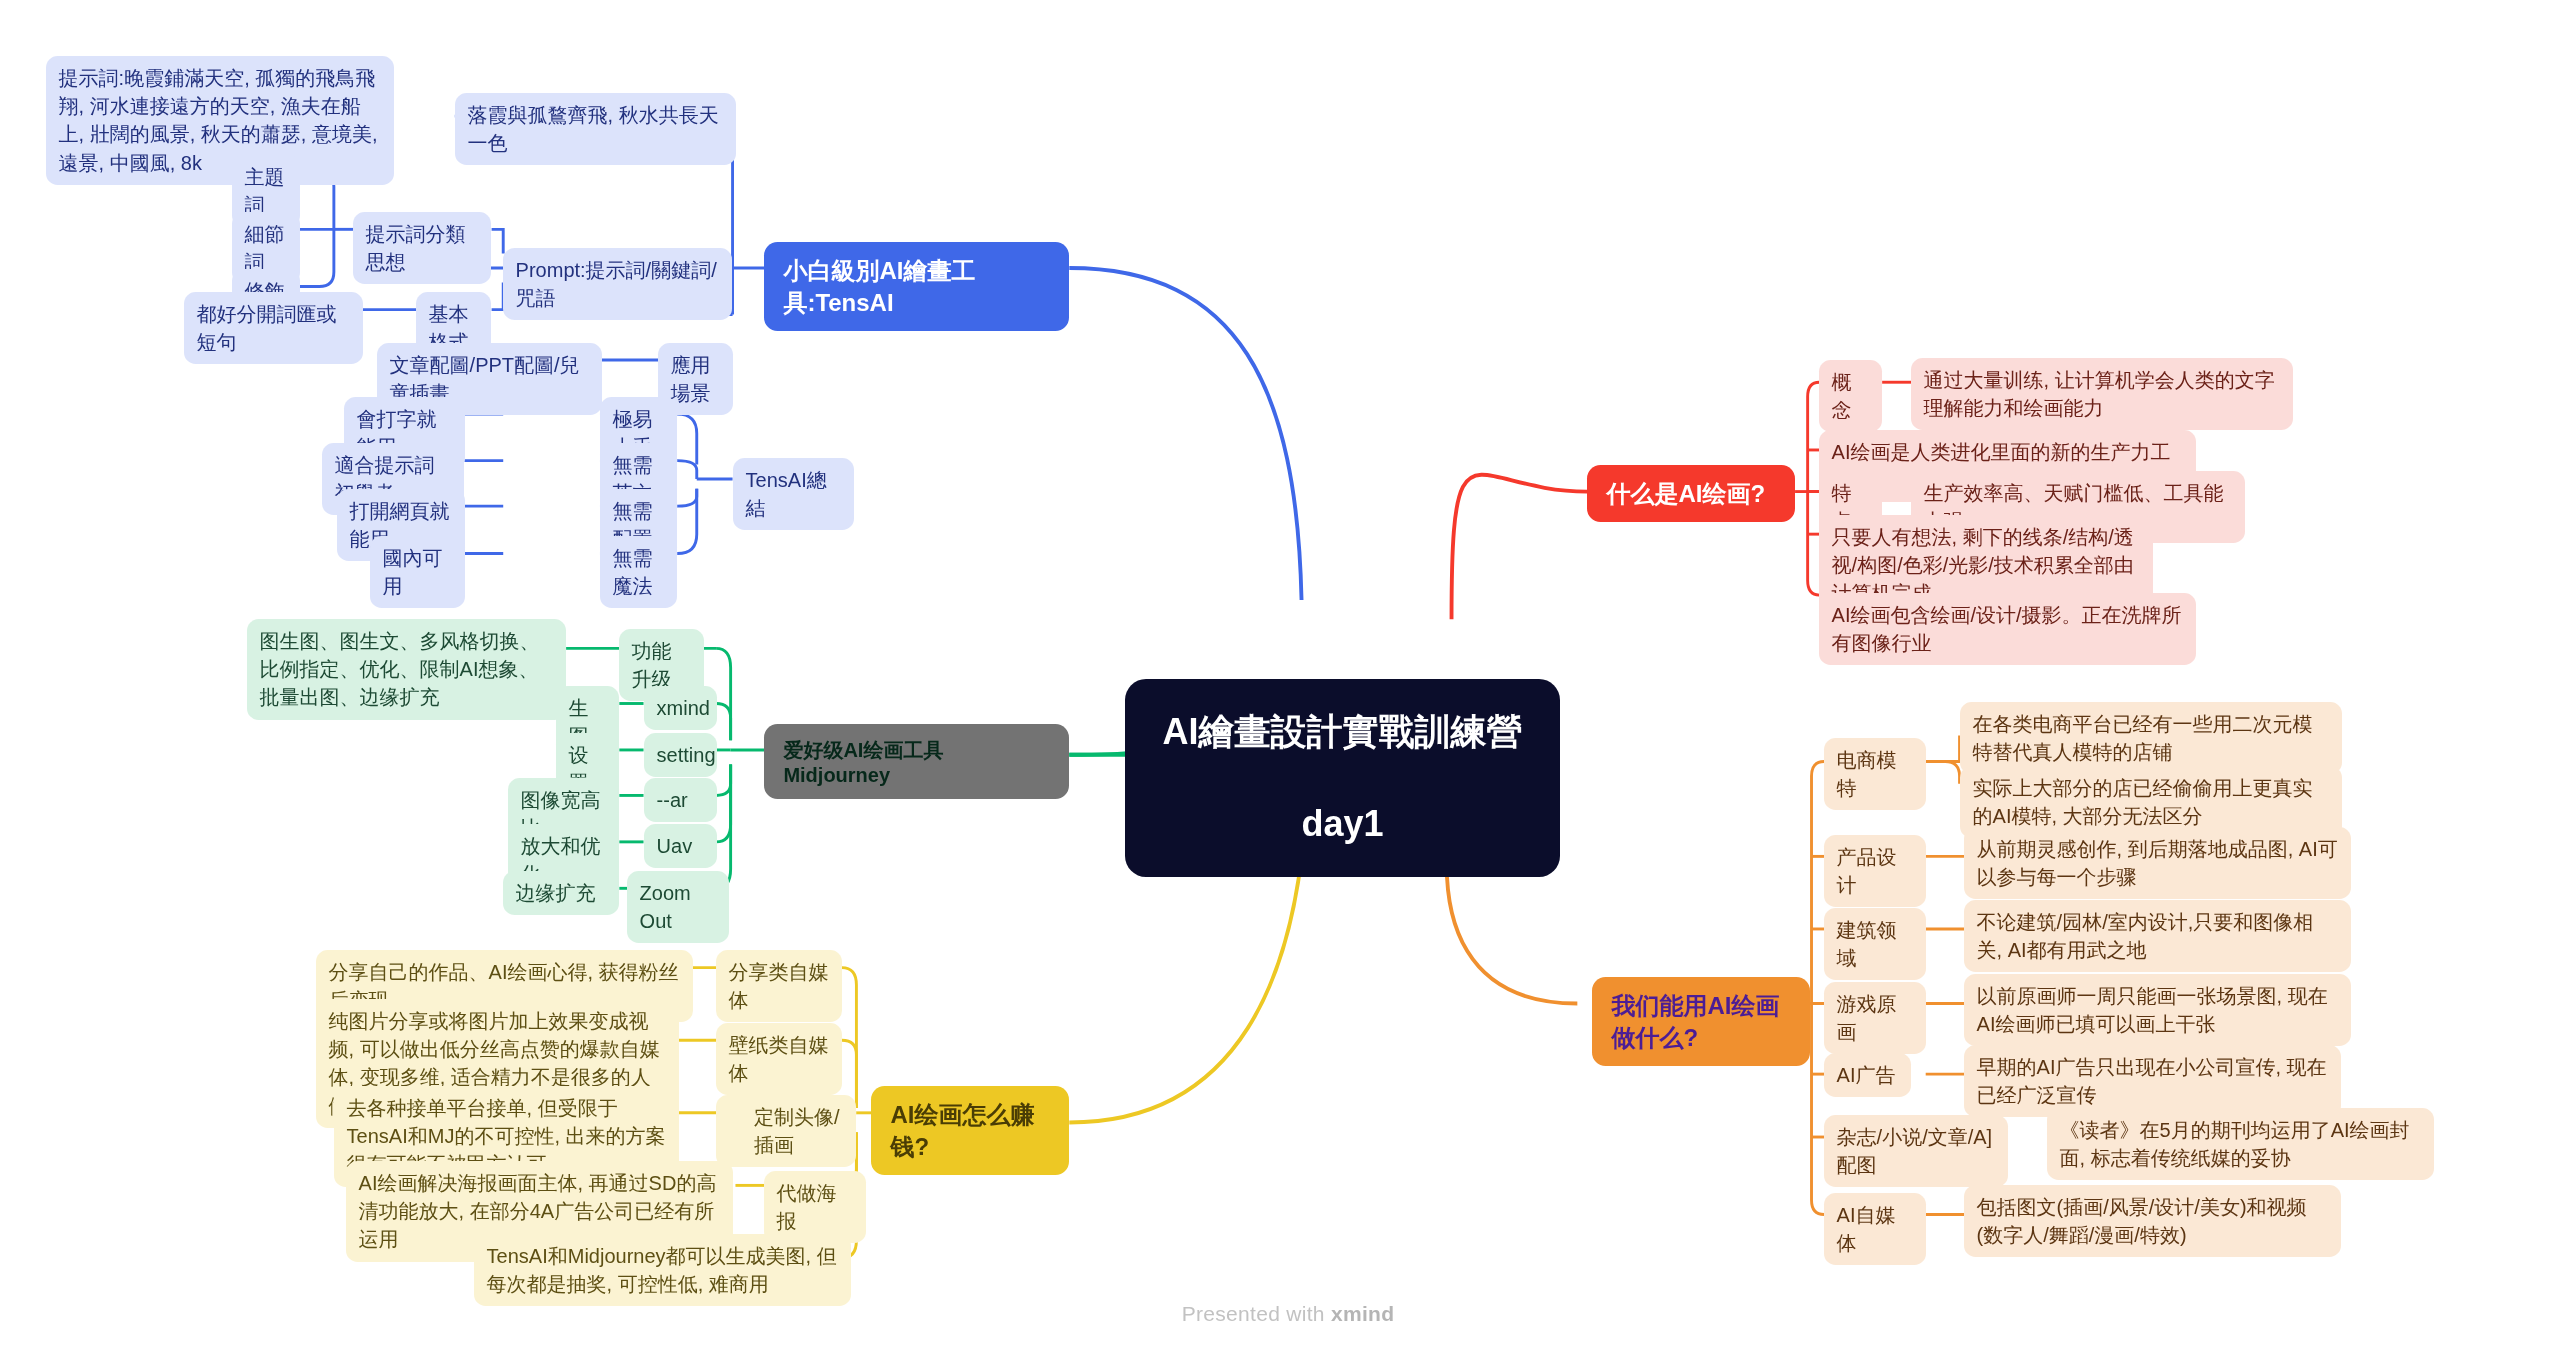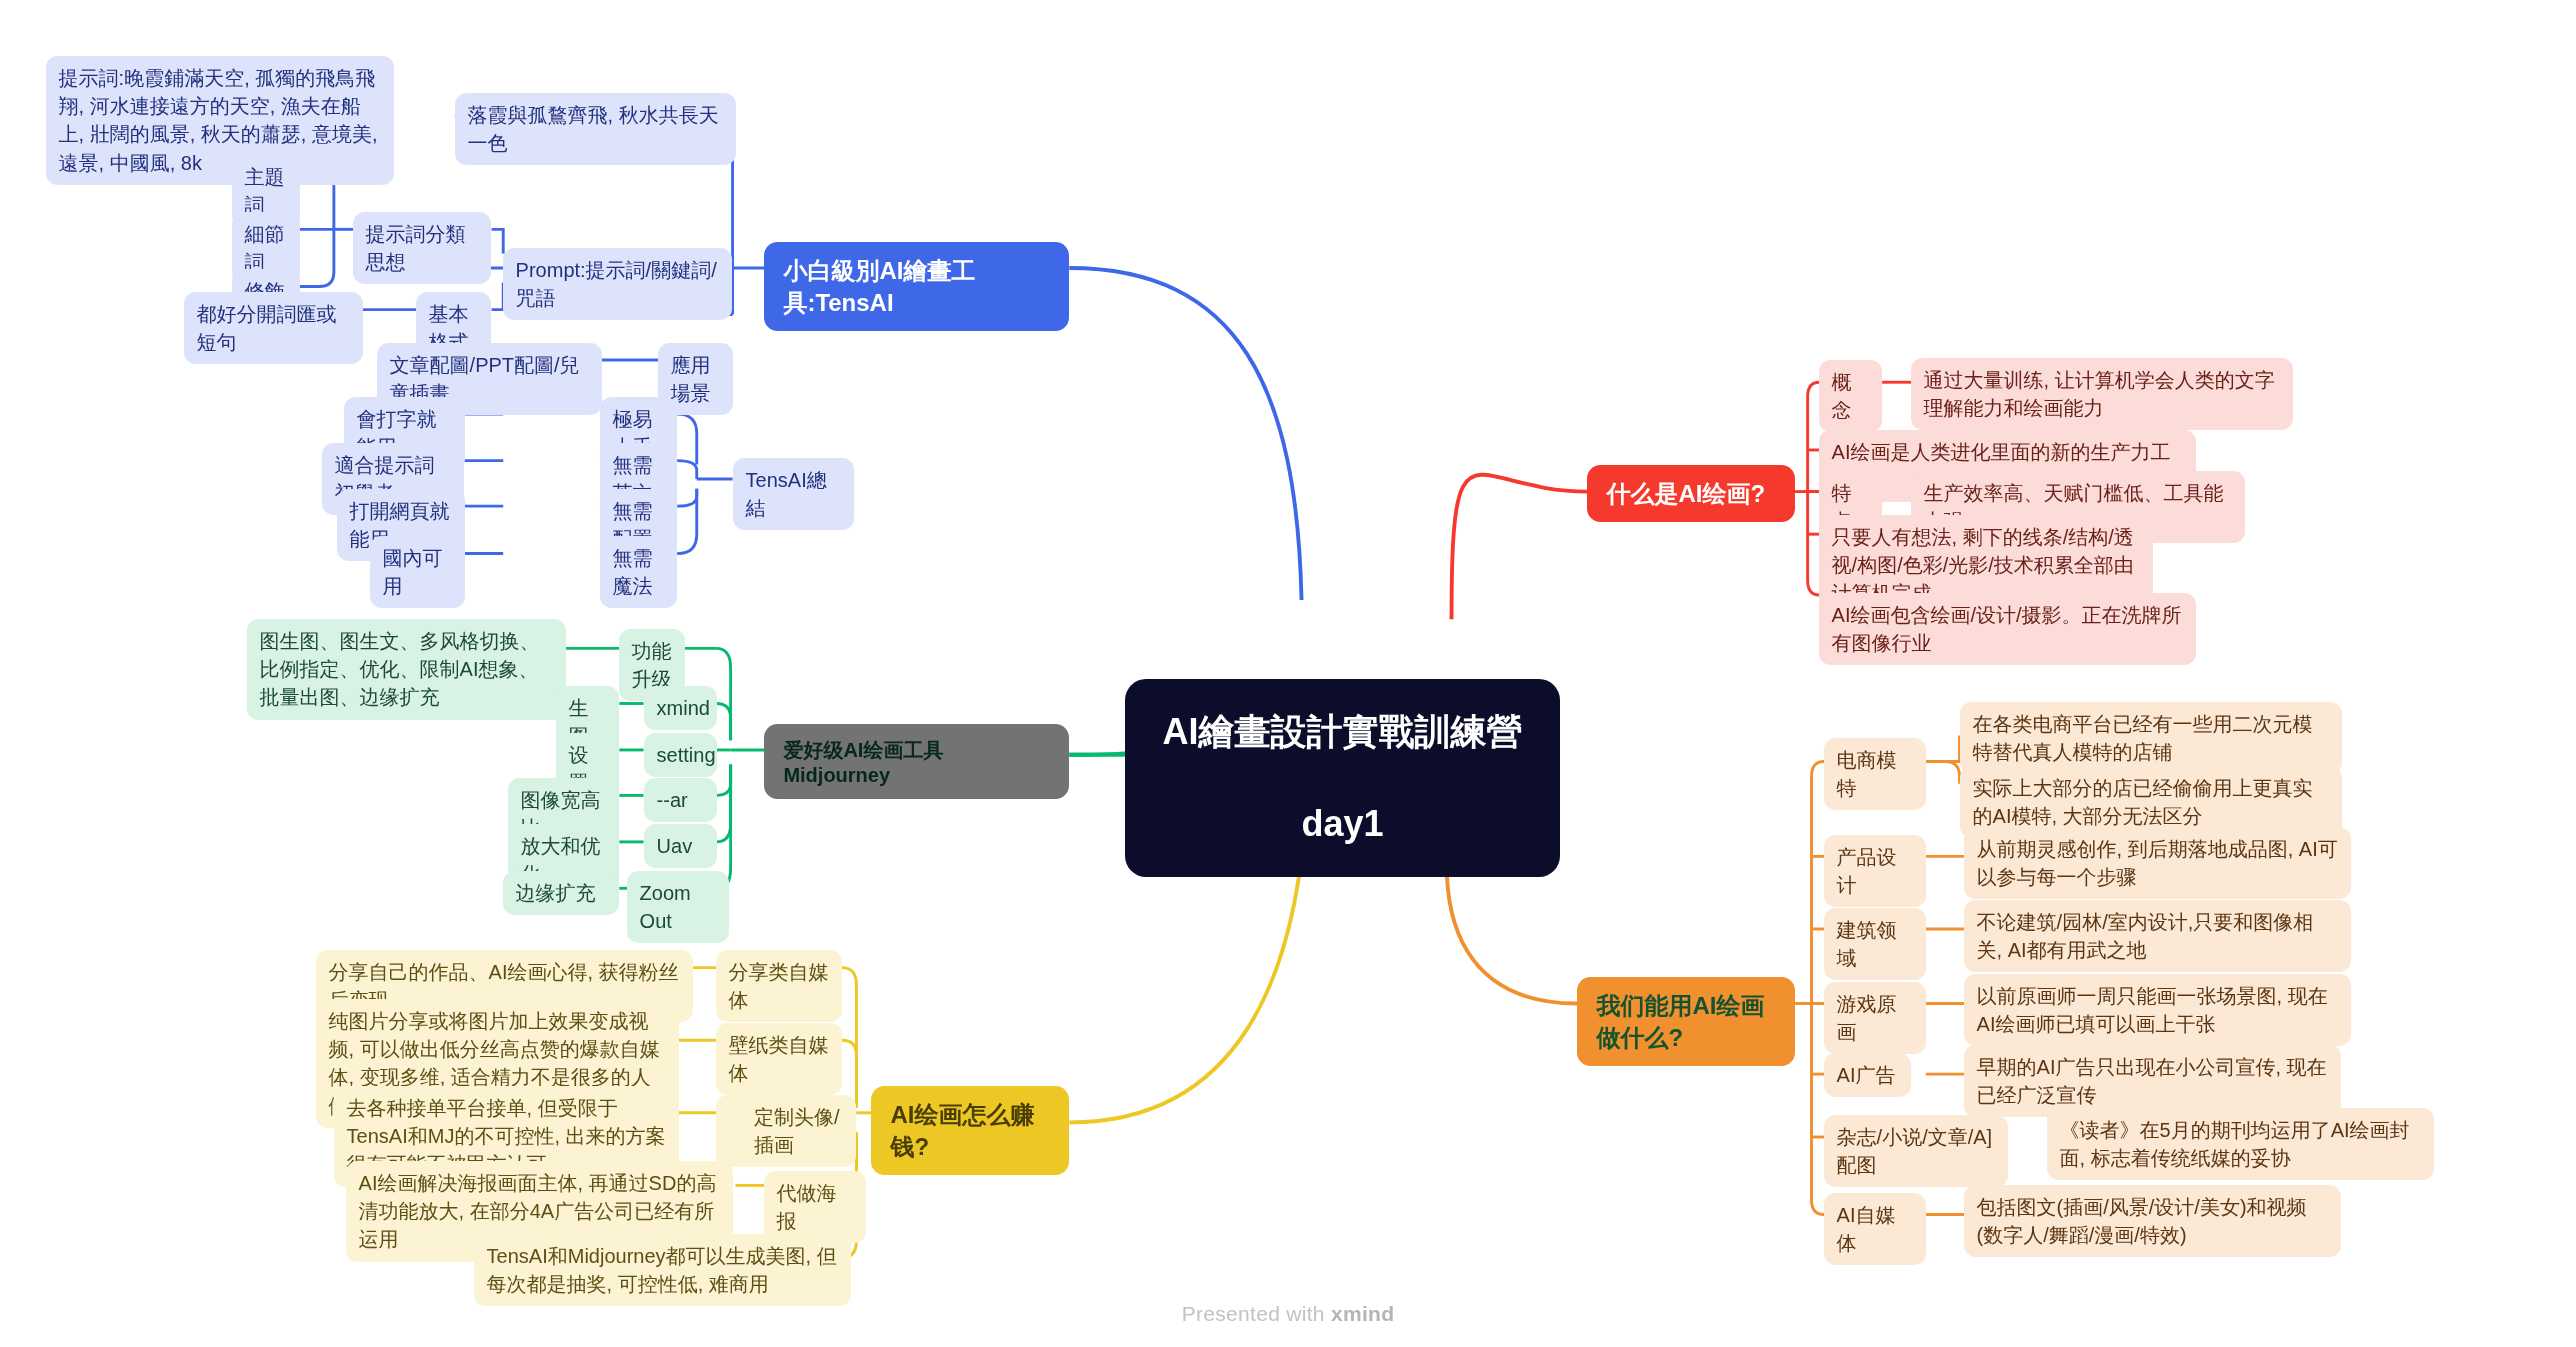--- a/index.html
+++ b/index.html
@@ -28,22 +28,22 @@
   .y-main{background:#edc824;color:#4a3d05;font-weight:700;font-size:24px;
           padding:12.6px 19.4px;border-radius:13.5px;}
   .y-sub{background:#fbf3d2;color:#5d4f13;font-size:20px;
          padding:7.7px 12.6px;line-height:1.42;}
   
   .r-main{background:#f5392c;color:#fff;font-weight:700;font-size:24px;
           padding:12.6px 19.4px;border-radius:13.5px;}
   .r-sub{background:#fbdcd9;color:#6b2118;font-size:20px;
          padding:7.7px 12.6px;line-height:1.42;}
   
-  .o-main{background:#f0902f;color:#14532d;font-weight:700;font-size:24px;
-          padding:12.6px 19.4px;border-radius:13.5px;}
+  .o-main{background:#f0902f;color:#4c1d95;font-weight:700;font-size:24px;
+          padding:12.6px 19.4px;border-radius:13.5px;margin-left:15px;}
   .o-sub{background:#fbe8d5;color:#5c3512;font-size:20px;
          padding:7.7px 12.6px;line-height:1.42;}
   .footer{position:absolute;left:0;right:0;bottom:21px;text-align:center;
           color:#c2c2c2;font-size:21px;letter-spacing:0.3px;}
   .footer b{color:#b5b5b5;font-weight:700;}
 </style>
 </head>
 <body>
 
 <div id="canvas">
@@ -240,21 +240,21 @@
   <span>TensAI總結</span>
 </div>
 
 <div class="node g-main" style="left:764px;top:724px;width:305px;">
   <span>爱好级AI绘画工具 Midjourney</span>
 </div>
 
 <div class="node g-sub" style="left:247px;top:619px;width:319px;">
   <span>图生图、图生文、多风格切换、比例指定、优化、限制AI想象、批量出图、边缘扩充</span>
 </div>
-<div class="node g-sub" style="left:619px;top:629px;width:66px;">
+<div class="node g-sub" style="left:619px;top:629px;width:85px;">
   <span>功能升级</span>
 </div>
 
 <div class="node g-sub" style="left:556px;top:686px;width:63px;">
   <span>生图</span>
 </div>
 <div class="node g-sub" style="left:644px;top:686px;width:73px;">
   <span>xmind</span>
 </div>
 

